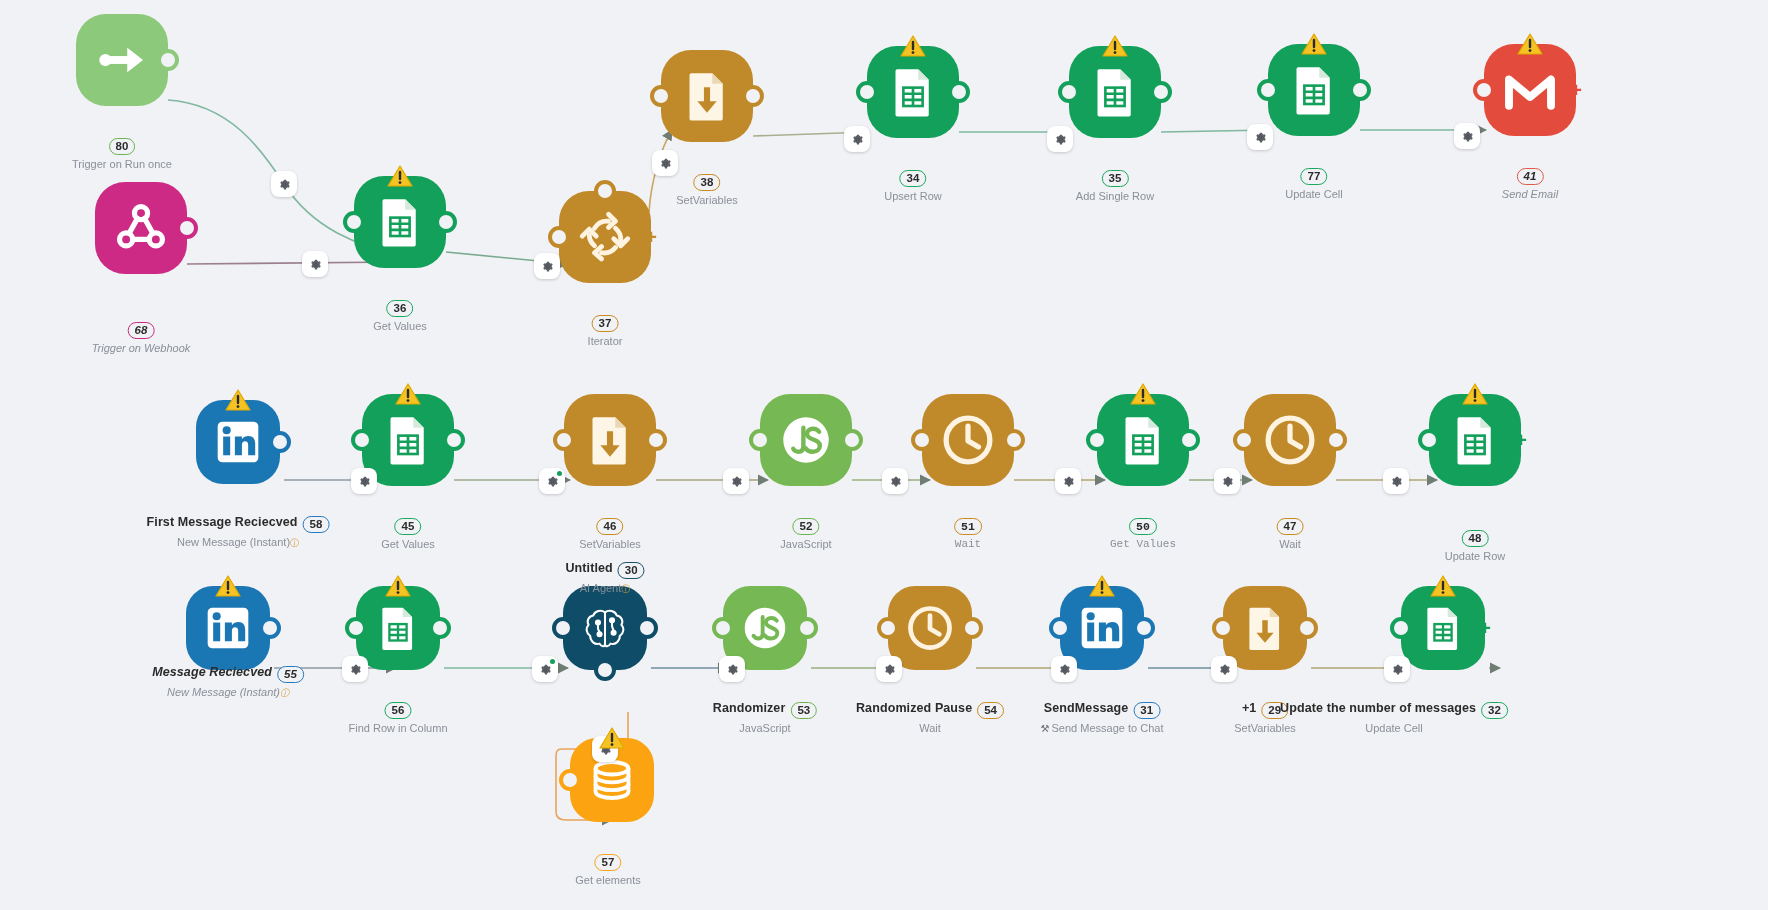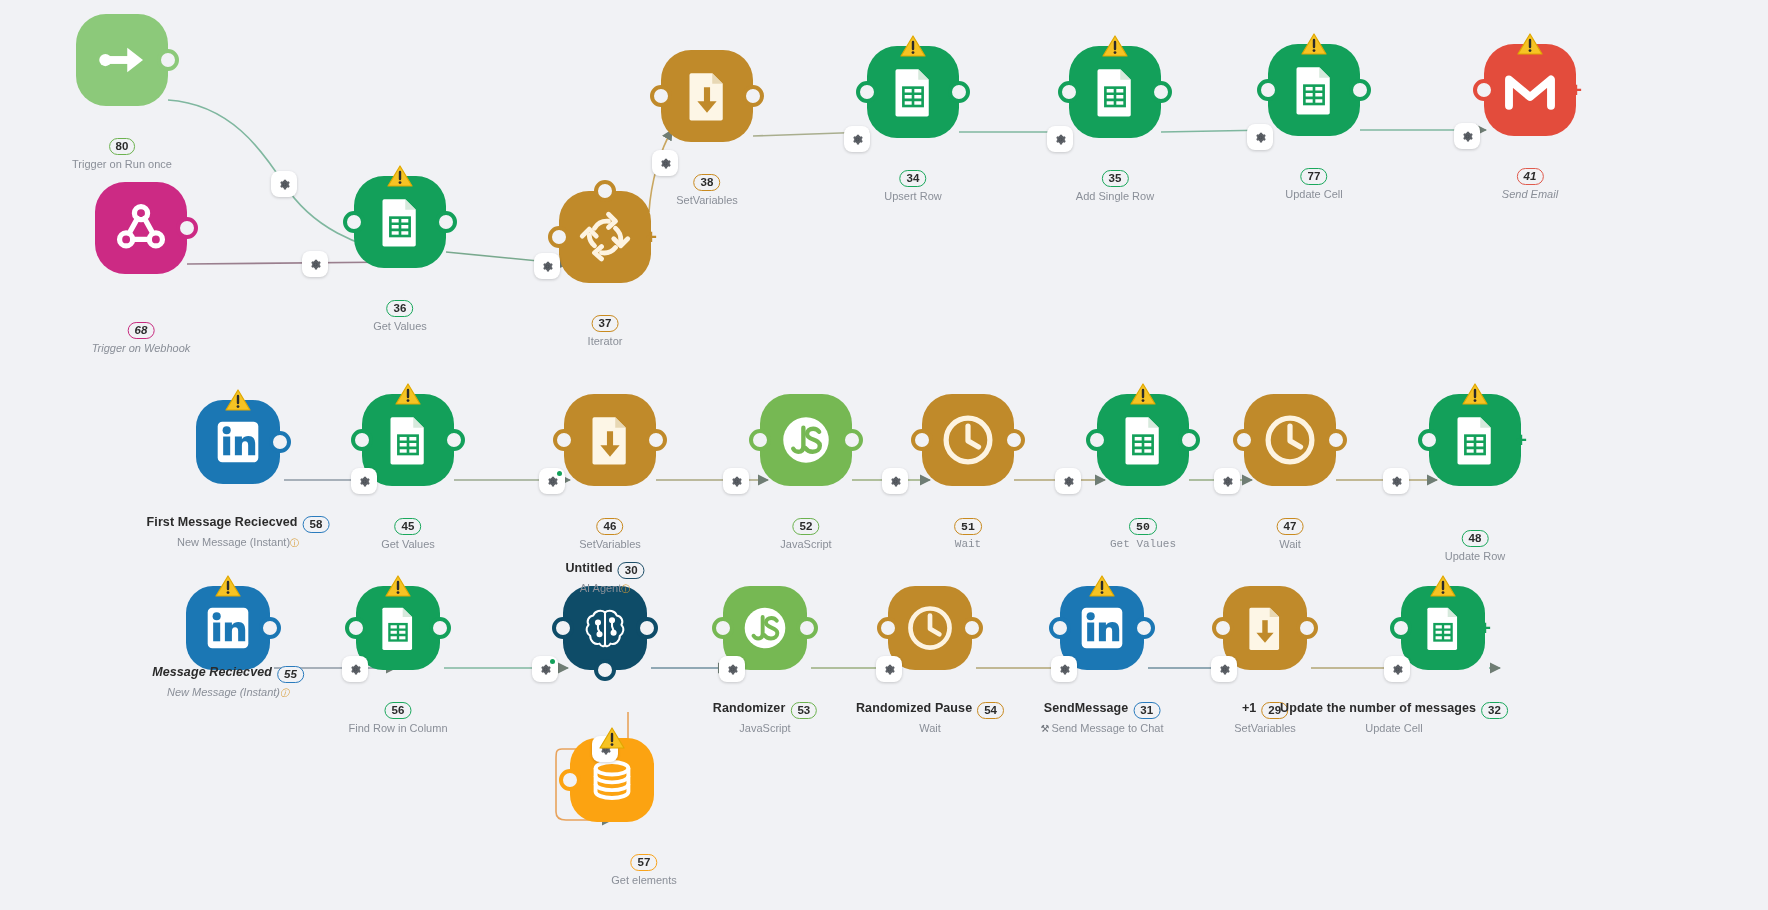--- a/index.html
+++ b/index.html
@@ -801,21 +801,21 @@
         </div>
         <div class="lbl-sub"><span>SetVariables</span></div>
       </div>
       <div class="lbl" style="left: 1394px; top: 678px;">
         <div class="lbl-row1">
           <span class="lbl-title">Update the number of messages</span>
           <span class="chip green">32</span>
         </div>
         <div class="lbl-sub"><span>Update Cell</span></div>
       </div>
-      <div class="lbl" style="left: 644px; top: 830px;">
+      <div class="lbl" style="left: 608px; top: 830px;">
         <div class="lbl-row1">
           <span class="chip orange">57</span>
         </div>
         <div class="lbl-sub"><span>Get elements</span></div>
       </div>
     </div>
 
 </div>
 
 </body></html>

